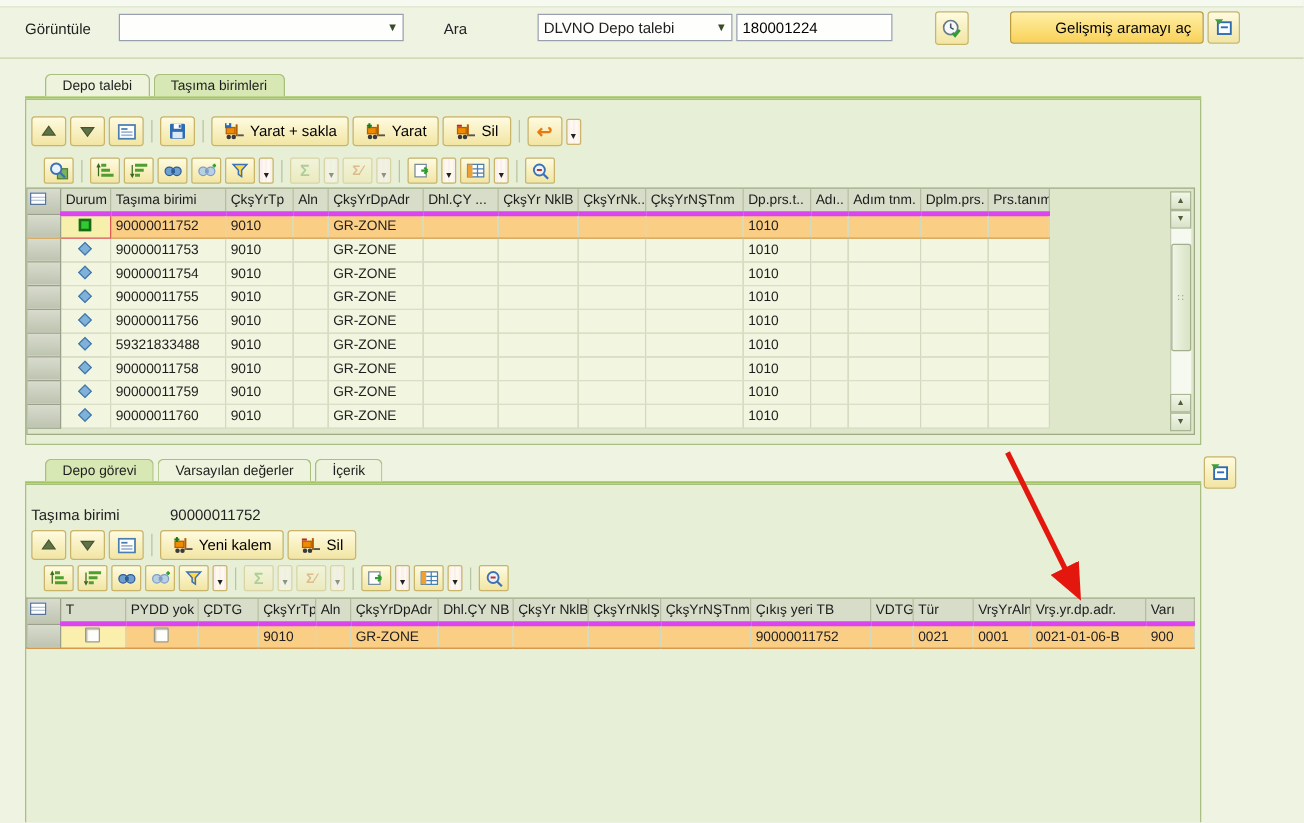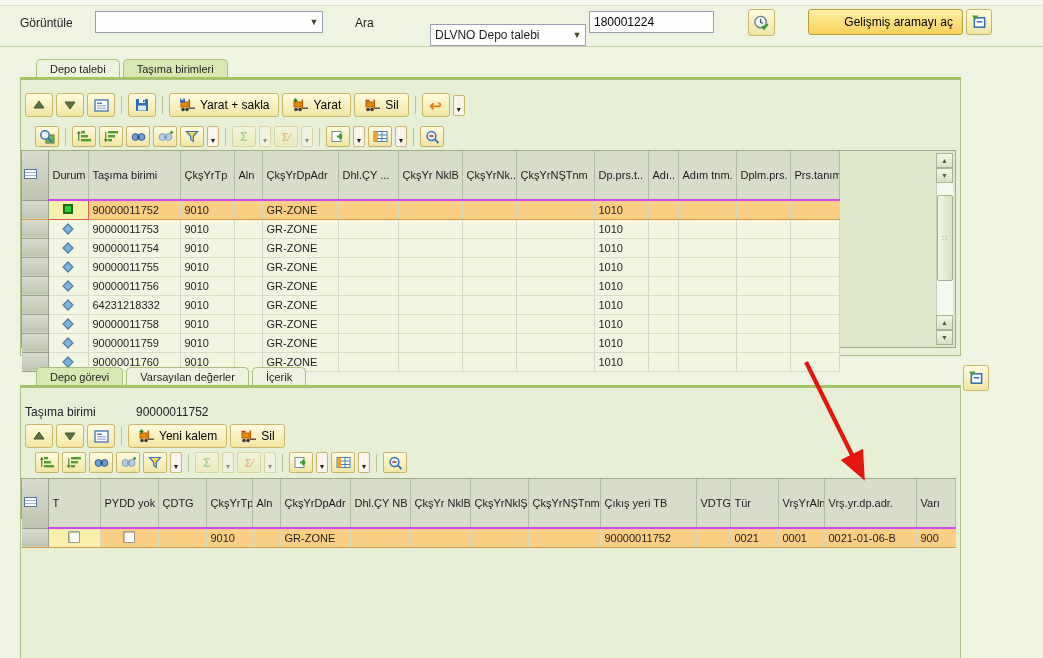--- a/index.html
+++ b/index.html
@@ -39,22 +39,22 @@
   .tabstrip { position:absolute; height:21px; border-bottom:2px solid #A2C55E; padding-left:16px; display:flex; align-items:flex-end; }
   .tab { display:inline-block; padding:3px 13px 2px; margin-right:3px; font-size:11px;
          background:#EDF3DC; border:1px solid #A9BF7E; border-bottom:none; border-radius:5px 5px 0 0; white-space:nowrap; }
   .tab.active { background:#D8E8B4; font-weight:normal; }
 
   .toolbar { position:absolute; display:flex; align-items:center; gap:3px; }
 
   
   .gridbox { position:absolute; background:#DEE7C9; border:1px solid #9FAA87; }
   table.grid { border-collapse:collapse; table-layout:fixed; font-size:11px; }
-  table.grid th { background:#D7DDC8; border-right:1px solid #B4BCA2; border-bottom:2px solid #d946ef;
-                  font-weight:normal; text-align:left; padding:18px 4px; height:20px;
+  table.grid th { background:#D7DDC8; border-right:1px solid #B4BCA2; border-bottom:4px solid #d946ef;
+                  font-weight:normal; text-align:left; padding:3px 4px; height:20px;
                   white-space:nowrap; overflow:hidden; color:#1c1c1c; }
   table.grid td { background:#F2F6E0; border-right:1px solid #D3D9BF; border-bottom:1px solid #D9DEC6;
                   padding:1px 4px; height:19px; white-space:nowrap; overflow:hidden; }
   table.grid td.selcol, table.grid th.selcol { background:linear-gradient(#D9DCCE,#BFC4B1); border-right:1px solid #99A08B; border-bottom:1px solid #99A08B; padding:1px 2px; }
   table.grid tr.sel td { background:#FBCE86; border-top:1px solid #D89A44; border-bottom:1px solid #D89A44; }
   table.grid tr.sel td.selcol { background:linear-gradient(#D9DCCE,#BFC4B1); }
   table.grid tr.sel td.focus { background:#F6F0AC; border:1px solid #E05858; }
   table.grid td.center { text-align:center; }
   table.grid tr.sel td.edit { background:#FBEFAE; }
 
@@ -117,21 +117,21 @@
 <div class="topstrip"></div>
 <div class="topbar-sep"></div>
 
 <span class="abs lbl" style="left:20px;top:16px;">Görüntüle</span>
 <div class="abs combo" style="left:95px;top:11px;width:228px;">
   <span class="val"></span>
   <span class="arr">▼</span>
 </div>
 
 <span class="abs lbl" style="left:355px;top:16px;">Ara</span>
-<div class="abs combo" style="left:430px;top:24px;width:156px;">
+<div class="abs combo" style="left:430px;top:11px;width:156px;">
   <span class="val">DLVNO Depo talebi</span>
   <span class="arr">▼</span>
 </div>
 <input class="abs tinput" style="left: 589px; top: 11px; width: 125px;" value="180001224">
 
 <button class="abs btn ico27" style="left:748px;top:9px;">
   <svg width="18" height="18" viewBox="0 0 18 18">
     <circle cx="8" cy="8" r="6" fill="#F7F9F7" stroke="#6A7A8A" stroke-width="1.4"></circle>
     <path d="M8 4.5 V8 L10.5 9.5" stroke="#44566A" stroke-width="1.3" fill="none"></path>
     <path d="M9.5 12.5 l2.2 2.5 4-5" stroke="#2F9E2F" stroke-width="2.2" fill="none"></path>
@@ -422,21 +422,21 @@
             <td></td>
             <td>1010</td>
             <td></td>
             <td></td>
             <td></td>
             <td></td>
           </tr>
           <tr>
             <td class="selcol"></td>
             <td class="center"><span class="st-diamond"></span></td>
-            <td>64231218332</td>
+            <td>59321833488</td>
             <td>9010</td>
             <td></td>
             <td>GR-ZONE</td>
             <td></td>
             <td></td>
             <td></td>
             <td></td>
             <td>1010</td>
             <td></td>
             <td></td>

